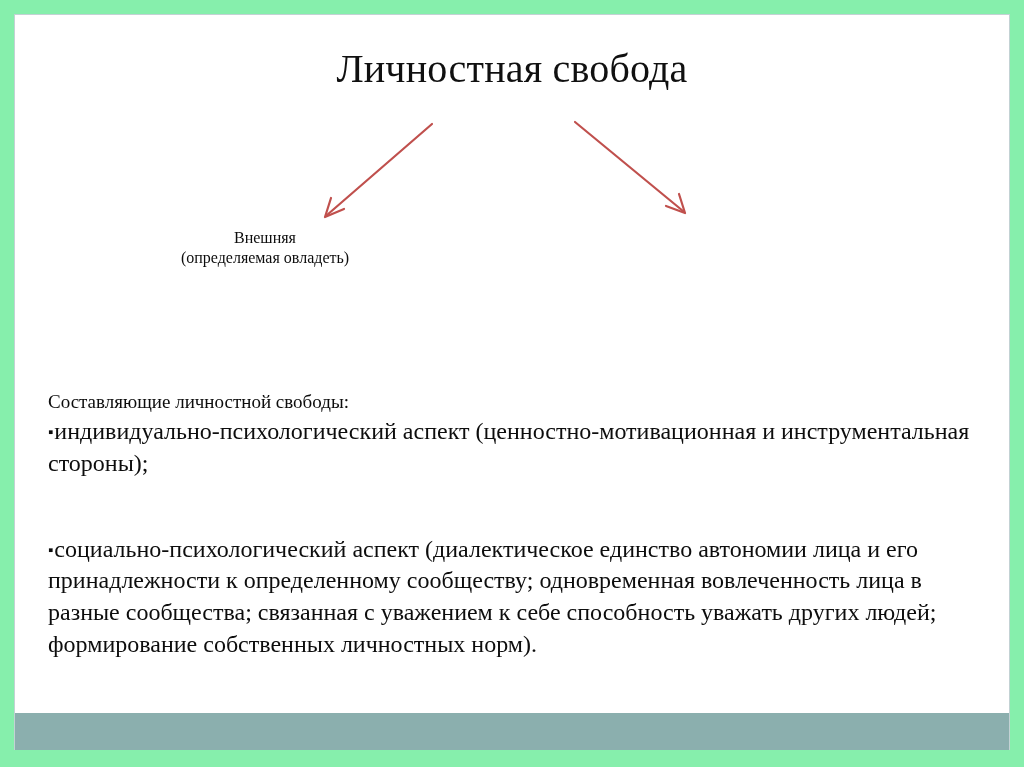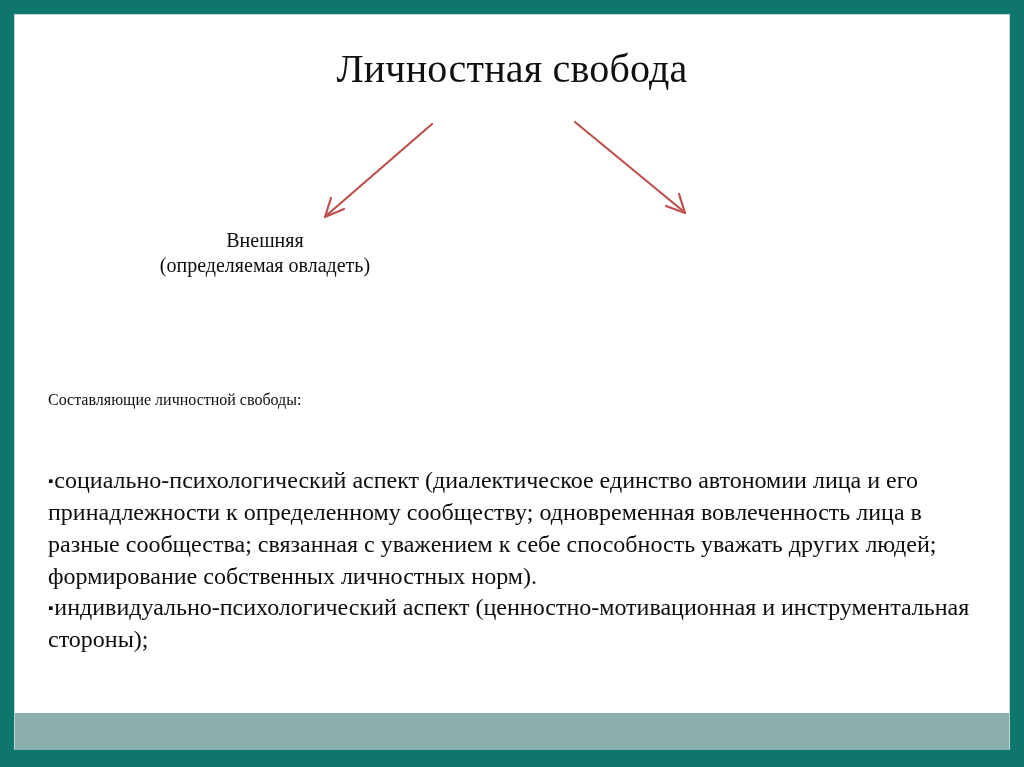--- a/index.html
+++ b/index.html
@@ -10,21 +10,21 @@
   }
   body {
     font-family: "Liberation Serif", "DejaVu Serif", serif;
     color: #000000;
   }
 
   #slide-root {
     position: relative;
     width: 1024px;
     height: 767px;
-    background: #0f766e;
+    background: #86efac;
     overflow: hidden;
   }
 
   
   #slide-frame {
     position: absolute;
     left: 14px;
     top: 14px;
     width: 996px;
     height: 736px;
@@ -63,21 +63,21 @@
     left: 0;
     top: 0;
     width: 1024px;
     height: 767px;
     pointer-events: none;
   }
 
   
   .branch-label {
     position: absolute;
-    font-size: 20px;
+    font-size: 16px;
     line-height: 1.25;
     text-align: center;
     color: #0d0d0d;
   }
   #branch-left {
     left: 55px;
     top: 228px;
     width: 420px;
   }
   #branch-right {
@@ -93,21 +93,21 @@
   }
 
   
   #body-block {
     position: absolute;
     left: 48px;
     top: 390px;
     width: 930px;
   }
   .body-line {
-    font-size: 16px;
+    font-size: 19px;
     line-height: 1.3;
     color: #0d0d0d;
   }
   #components-heading {
     margin: 0 0 1px 0;
   }
   .bullet-para {
     margin: 0;
     font-size: 24px;
     line-height: 1.33;
@@ -154,25 +154,25 @@
     <span class="branch-sub">(определяемая овладеть)</span>
   </div>
 
   <div id="branch-right" class="branch-label">
   </div>
 
   <div id="body-block">
 
     <p id="components-heading" class="body-line">Составляющие личностной свободы:</p>
 
+    <p id="bullet-item-1" class="bullet-para">
+      <span class="sq-bullet">▪</span><span>индивидуально-психологический аспект (ценностно-мотивационная и инструментальная стороны);</span>
+    </p>
+
     <p id="bullet-item-2" class="bullet-para">
       <span class="sq-bullet">▪</span><span>социально-психологический аспект  (диалектическое единство автономии лица и его принадлежности к определенному сообществу; одновременная вовлеченность лица в разные сообщества; связанная с уважением к себе способность уважать других людей; формирование собственных личностных норм).</span>
-    </p>
-
-    <p id="bullet-item-1" class="bullet-para">
-      <span class="sq-bullet">▪</span><span>индивидуально-психологический аспект (ценностно-мотивационная и инструментальная стороны);</span>
     </p>
 
   </div>
 
   <div id="footer-band"></div>
 
 </div>
 
 </body></html>

